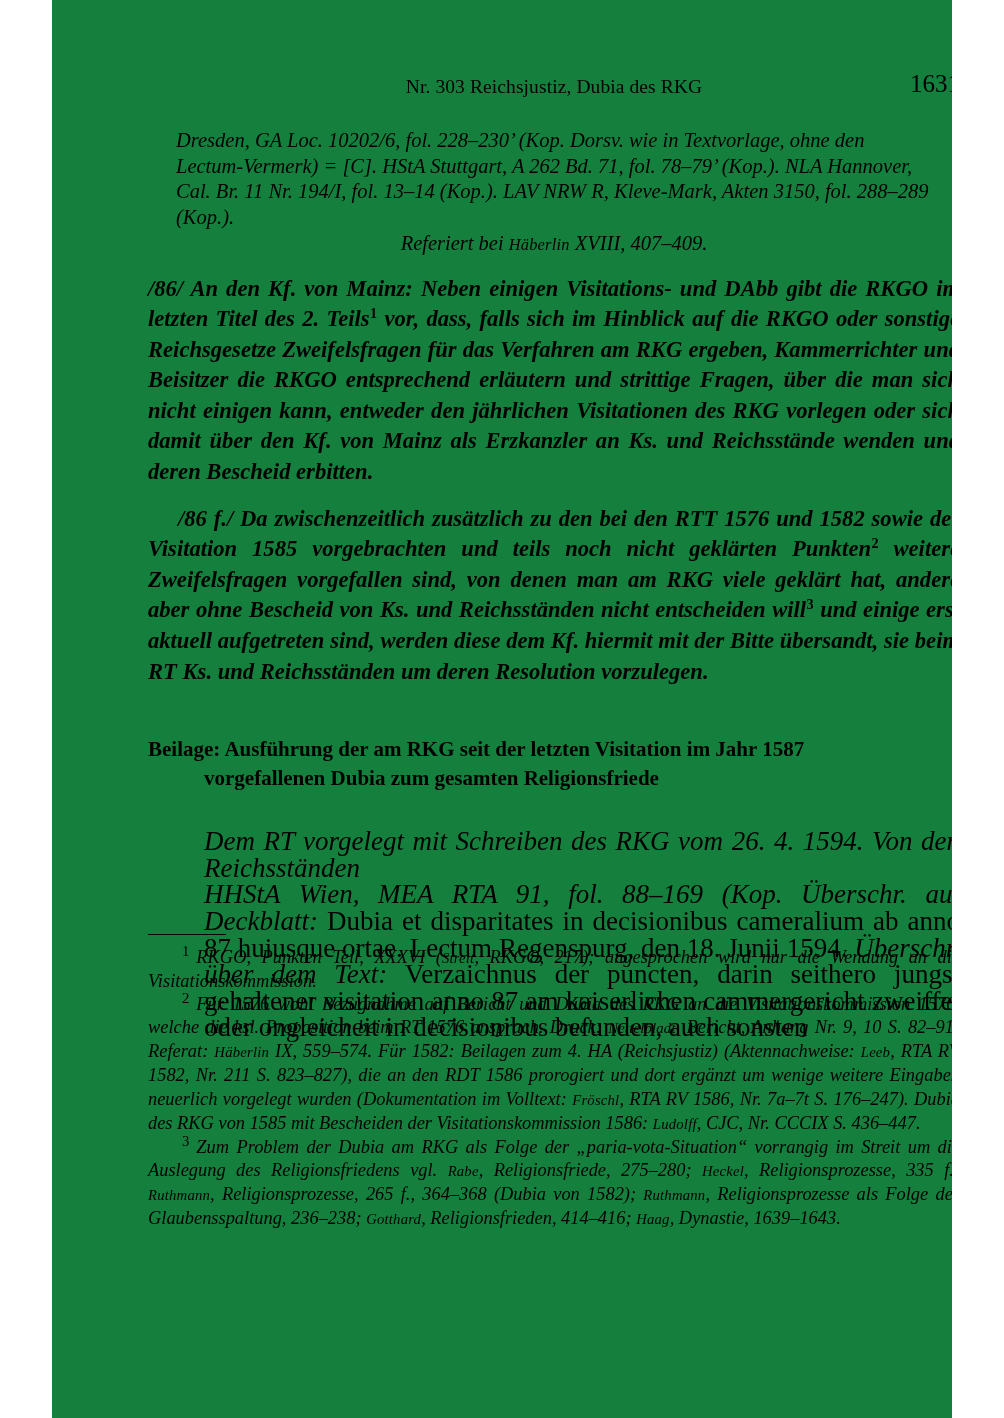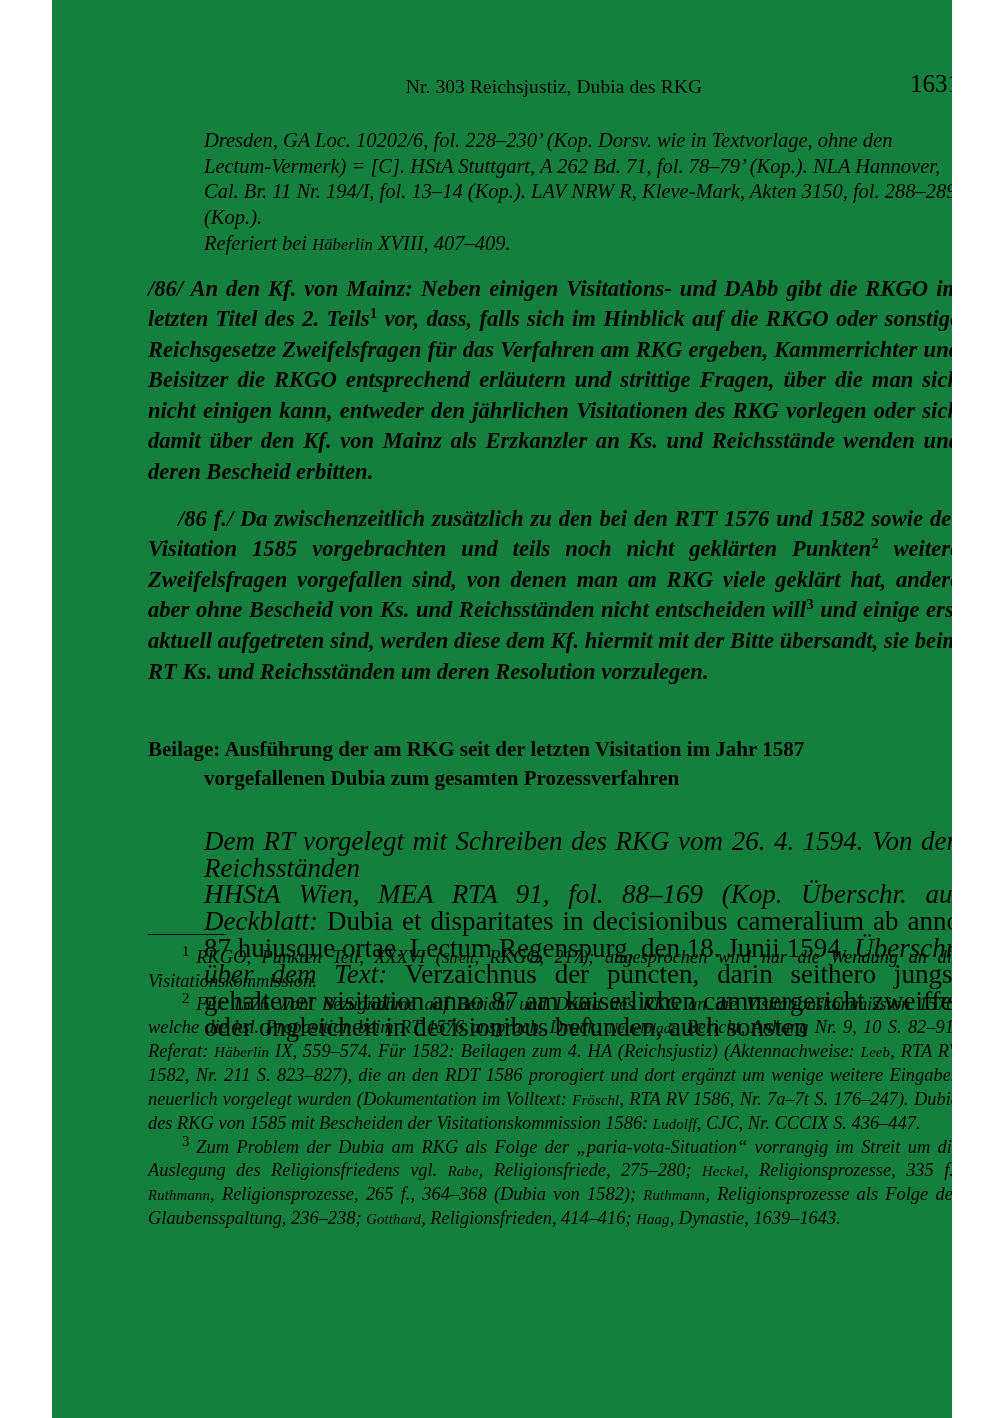--- a/index.html
+++ b/index.html
@@ -65,28 +65,28 @@
   sup.fn {
     font-size: 0.63em;
     vertical-align: super;
     line-height: 0;
     font-style: normal;
     padding-left: 0.5px;
   }
 
   
   .cite-block {
-    margin-left: 56px;
+    margin-left: 28px;
     width: 756px;
     font-style: italic;
     font-size: 20.5px;
     line-height: 25.7px;
     margin-top: 8px;
   }
-  .cite-block .line-last { text-align: left; }
+  .cite-block .line-last { text-align: center; }
 
   
   .para-ital {
     font-style: italic;
     font-size: 22.6px;
     line-height: 30.6px;
     margin-top: 16px;
     font-weight: bold;
   }
   .para-ital.indent { text-indent: 30px; }
@@ -170,21 +170,21 @@
       <span>/86/ An den Kf. von Mainz: Neben einigen Visitations- und DAbb gibt die RKGO im letzten Titel des 2. Teils</span><sup class="fn">1</sup><span> vor, dass, falls sich im Hinblick auf die RKGO oder sonstige Reichsgesetze Zweifelsfragen für das Verfahren am RKG ergeben, Kammerrichter und Beisitzer die RKGO entsprechend erläutern und strittige Fragen, über die man sich nicht einigen kann, entweder den jährlichen Visitationen des RKG vorlegen oder sich damit über den Kf. von Mainz als Erzkanzler an Ks. und Reichsstände wenden und deren Bescheid erbitten.</span>
     </div>
 
     <div class="blk para-ital indent">
       <span>/86 f./ Da zwischenzeitlich zusätzlich zu den bei den RTT 1576 und 1582 sowie der Visitation 1585 vorgebrachten und teils noch nicht geklärten Punkten</span><sup class="fn">2</sup><span> weitere Zweifelsfragen vorgefallen sind, von denen man am RKG viele geklärt hat, andere aber ohne Bescheid von Ks. und Reichsständen nicht entscheiden will</span><sup class="fn">3</sup><span> und einige erst aktuell aufgetreten sind, werden diese dem Kf. hiermit mit der Bitte übersandt, sie beim RT Ks. und Reichsständen um deren Resolution vorzulegen.</span>
     </div>
 
 
     <div class="beilage">
       <span>Beilage: Ausführung der am RKG seit der letzten Visitation im Jahr 1587</span>
-      <span class="bl-l2">vorgefallenen Dubia zum gesamten Prozessverfahren</span>
+      <span class="bl-l2">vorgefallenen Dubia zum gesamten Religionsfriede</span>
     </div>
 
     <div class="headnote">
       <div class="hn-row ital">Dem RT vorgelegt mit Schreiben des RKG vom 26. 4. 1594. Von den Reichsständen</div>
       <div class="hn-flow">
         <span class="ital">HHStA Wien, MEA RTA 91, fol. 88–169 (Kop. Überschr. auf Deckblatt:</span><span class="rom"> Dubia et disparitates in decisionibus cameralium ab anno 87 huiusque ortae. Lectum Regenspurg, den 18. Junii 1594. </span><span class="ital">Überschr. über dem Text:</span><span class="rom"> Verzaichnus der puncten, darin seithero jungst gehaltener visitation anno 87 am kaiserlichen cammergericht zweiffel oder ongleicheit in decisionibus befunden, auch sonsten</span>
       </div>
     </div>
 
   </div>

